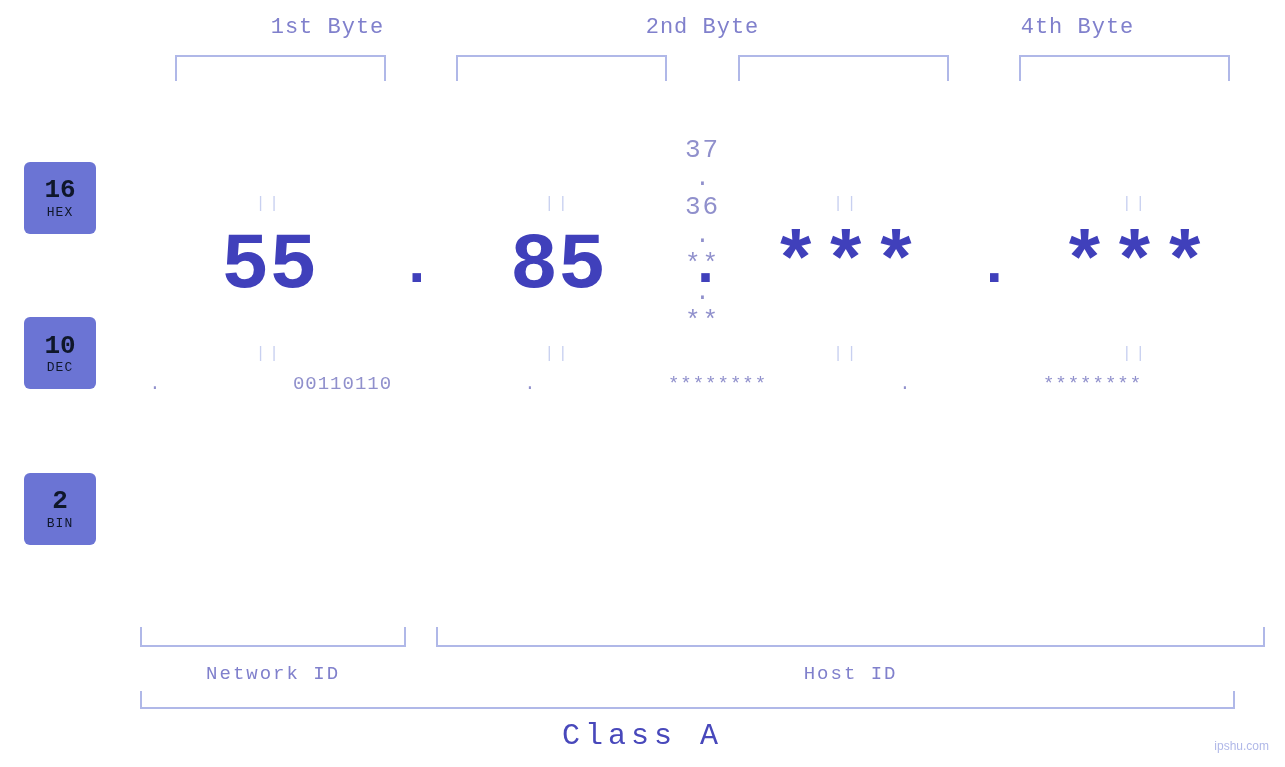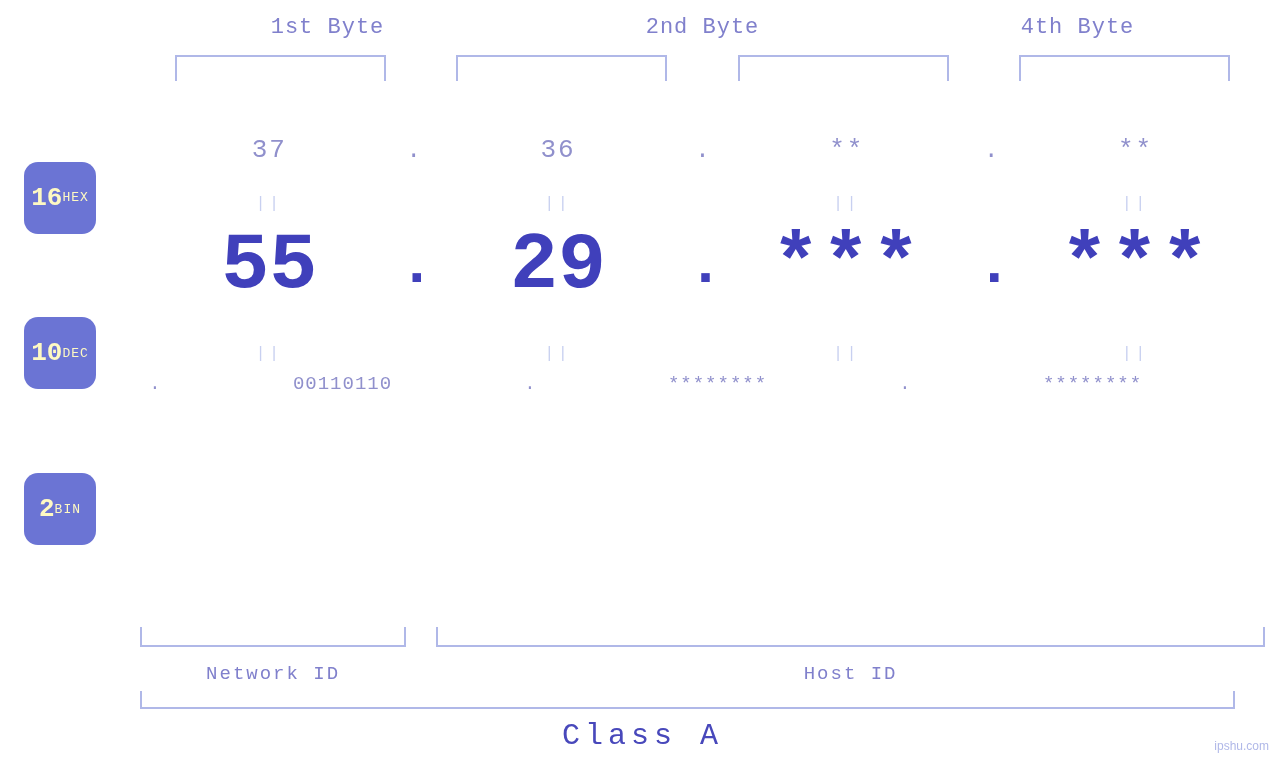--- a/index.html
+++ b/index.html
@@ -33,26 +33,26 @@
       display: flex;
       flex-direction: column;
       justify-content: space-around;
       align-items: center;
     }
 
     .badge {
       width: 72px;
       height: 72px;
       background-color: #6b74d4;
-      border-radius: 14px;
-      display: flex;
-      flex-direction: row;
+      border-radius: 6px;
+      display: flex;
+      flex-direction: column;
       align-items: center;
       justify-content: center;
-      color: #fef9c3;
+      color: #0f172a;
     }
 
     .badge-num {
       font-size: 26px;
       font-weight: bold;
       line-height: 1.1;
     }
 
     .badge-label {
       font-size: 13px;
@@ -140,21 +140,21 @@
     <div class="bracket-top-cell">
       <div class="bracket-top-line"></div>
     </div>
     <div class="bracket-top-cell">
       <div class="bracket-top-line"></div>
     </div>
   </div>
 
   <div style="position:absolute; top:90px; left:140px; right:20px; bottom:100px;">
 
-    <div style="position:absolute; top:45px; left:0; right:0; display:flex; align-items:center;">
+    <div style="position:absolute; top:45px; left:0; right:0; display:flex; align-items:center;flex-direction:column;">
       <div style="flex:1; text-align:center;">
         <span style="font-size:26px; color:#9090cc; font-family:'Courier New',monospace; letter-spacing:2px;">37</span>
       </div>
       <div style="width:30px; text-align:center; font-size:24px; color:#9090cc;">.</div>
       <div style="flex:1; text-align:center;">
         <span style="font-size:26px; color:#9090cc; font-family:'Courier New',monospace; letter-spacing:2px;">36</span>
       </div>
       <div style="width:30px; text-align:center; font-size:24px; color:#9090cc;">.</div>
       <div style="flex:1; text-align:center;">
         <span style="font-size:26px; color:#9090cc; font-family:'Courier New',monospace; letter-spacing:2px;">**</span>
@@ -174,21 +174,21 @@
       <div style="width:30px;"></div>
       <div style="flex:1; text-align:center; font-size:16px; color:#c8d0f0; letter-spacing:4px;">||</div>
     </div>
 
     <div style="position:absolute; top:130px; left:0; right:0; display:flex; align-items:center;">
       <div style="flex:1; text-align:center;">
         <span style="font-size:80px; color:#4040bb; font-weight:bold; font-family:'Courier New',monospace;">55</span>
       </div>
       <div style="width:30px; text-align:center; font-size:60px; color:#4040bb; font-weight:bold; line-height:1;">.</div>
       <div style="flex:1; text-align:center;">
-        <span style="font-size:80px; color:#4040bb; font-weight:bold; font-family:'Courier New',monospace;">29</span>
+        <span style="font-size:80px; color:#4040bb; font-weight:bold; font-family:'Courier New',monospace;">85</span>
       </div>
       <div style="width:30px; text-align:center; font-size:60px; color:#4040bb; font-weight:bold; line-height:1;">.</div>
       <div style="flex:1; text-align:center;">
         <span style="font-size:80px; color:#4040bb; font-weight:bold; font-family:'Courier New',monospace; letter-spacing:2px;">***</span>
       </div>
       <div style="width:30px; text-align:center; font-size:60px; color:#4040bb; font-weight:bold; line-height:1;">.</div>
       <div style="flex:1; text-align:center;">
         <span style="font-size:80px; color:#4040bb; font-weight:bold; font-family:'Courier New',monospace; letter-spacing:2px;">***</span>
       </div>
     </div>

